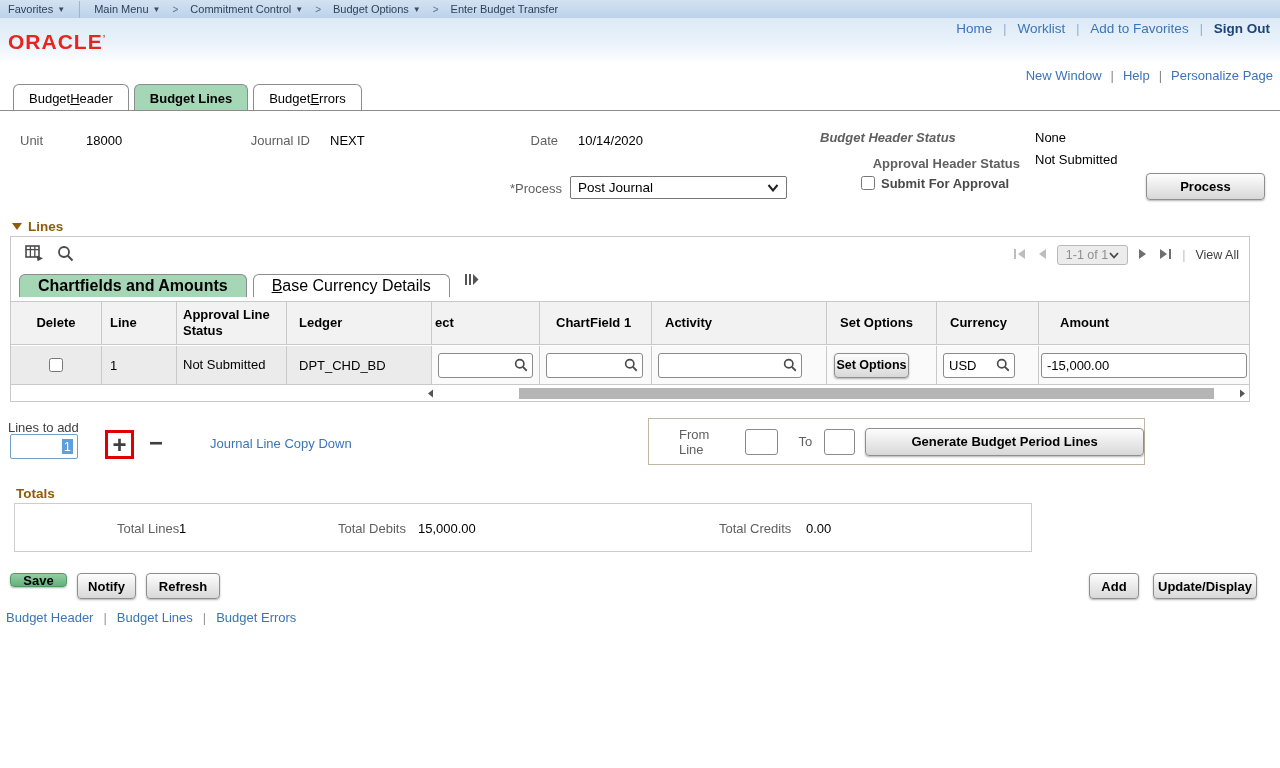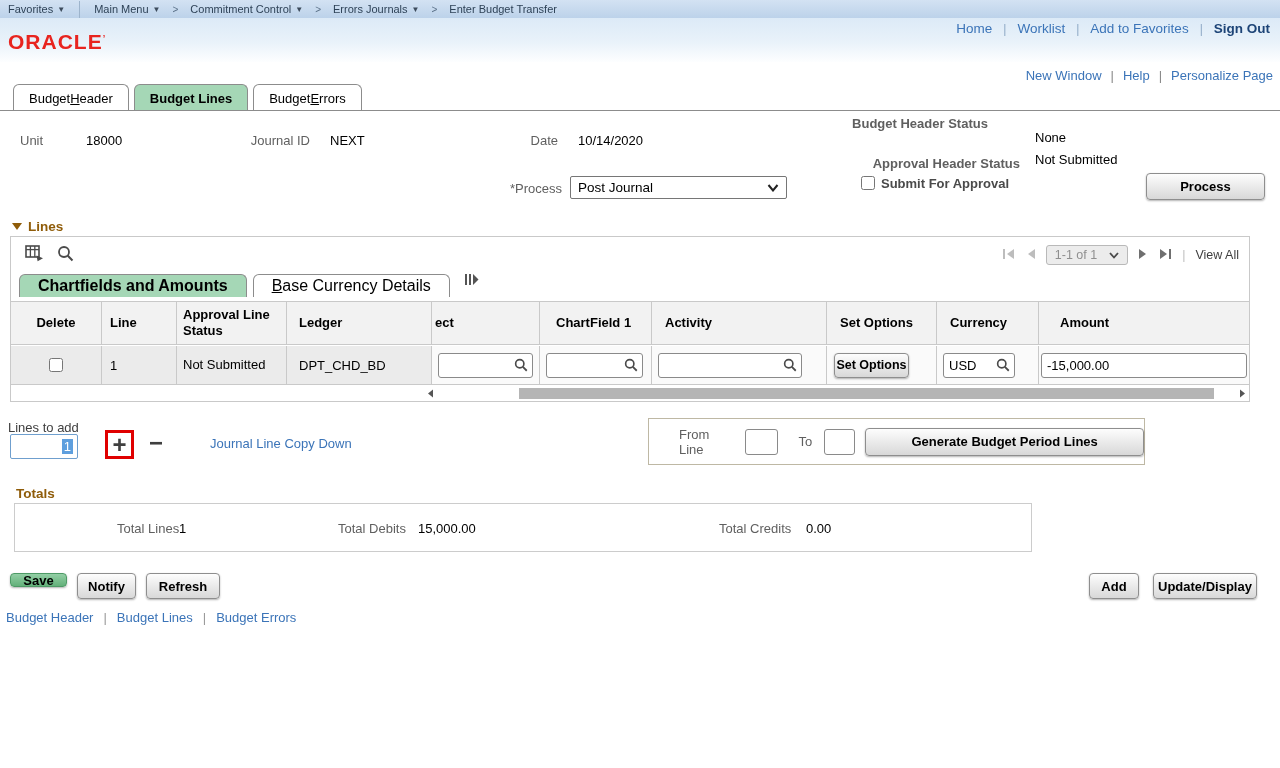--- a/index.html
+++ b/index.html
@@ -57,21 +57,21 @@
   
   .sect { font-size:13.5px; font-weight:bold; color:#8f5c09; display:flex; align-items:center; gap:6px; }
   .tri { width:0; height:0; border-left:5px solid transparent; border-right:5px solid transparent;
     border-top:7px solid #8f5c09; }
 
   
   .groupbox { position:absolute; left:10px; top:236px; width:1240px; height:166px;
     border:1px solid #c9c9c9; background:#fff; }
 
   .pgn { position:absolute; top:8px; right:10px; display:flex; align-items:center; gap:10px; font-size:12.5px; }
-  .pgsel { display:flex; align-items:center; gap:12px; background:#ececec; border:1px solid #b9b9b9;
+  .pgsel { display:flex; align-items:center; gap:1px; background:#ececec; border:1px solid #b9b9b9;
     border-radius:3px; padding:2px 8px; color:#8f8f8f; cursor:default; }
   .pgn .psep { color:#c0c0c0; }
   .viewall { color:#3f3f3f; cursor:pointer; }
 
   .itabs { position:absolute; left:8px; top:35px; display:flex; gap:6px; align-items:flex-end; }
   .itab { height:23px; padding:0 18px; display:flex; align-items:center; border:1px solid #8c8c8c;
     border-bottom:none; border-radius:6px 6px 0 0; background:#fff; font-size:16px; cursor:pointer; }
   .itab.active { background:#a5d7b6; font-weight:bold; }
 
   
@@ -137,21 +137,21 @@
       <span>Main Menu</span>
       <span class="caret">▼</span>
     </div>
     <span class="csep">&gt;</span>
     <div class="crumb">
       <span>Commitment Control</span>
       <span class="caret">▼</span>
     </div>
     <span class="csep">&gt;</span>
     <div class="crumb">
-      <span>Errors Journals</span>
+      <span>Budget Options</span>
       <span class="caret">▼</span>
     </div>
     <span class="csep">&gt;</span>
     <div class="crumb">
       <span>Enter Budget Transfer</span>
     </div>
   </div>
 
   <div class="banner"></div>
   <div class="logo"><span>ORACLE</span><sup>’</sup></div>
@@ -200,21 +200,21 @@
   <span class="abs val" style="left:578px;top:133px;">10/14/2020</span>
 
   <span class="abs lbl" style="left:462px;top:181px;width:100px;text-align:right;">*Process</span>
   <div class="pselect">
     <span>Post Journal</span>
     <svg width="12" height="8" viewBox="0 0 12 8">
         <path d="M1.5 1 L6 6.5 L10.5 1" stroke="#222" stroke-width="2" fill="none"></path>
       </svg>
   </div>
 
-  <span class="abs lbl b" style="left:820px;top:116px;width:200px;text-align:center;">Budget Header Status</span>
+  <span class="abs lbl b" style="left:820px;top:130px;width:200px;text-align:left;font-style:italic;">Budget Header Status</span>
   <span class="abs val" style="left:1035px;top:130px;">None</span>
 
   <span class="abs lbl b" style="left:820px;top:156px;width:200px;text-align:right;">Approval Header Status</span>
   <span class="abs val" style="left:1035px;top:152px;">Not Submitted</span>
 
   <input class="abs" type="checkbox" style="left: 861px; top: 176px;">
   <span class="abs lbl b" style="left:881px;top:176px;color:#4a4a4a;">Submit For Approval</span>
 
   <button class="gbtn abs" style="left:1146px;top:173px;width:119px;height:27px;">Process</button>
 

